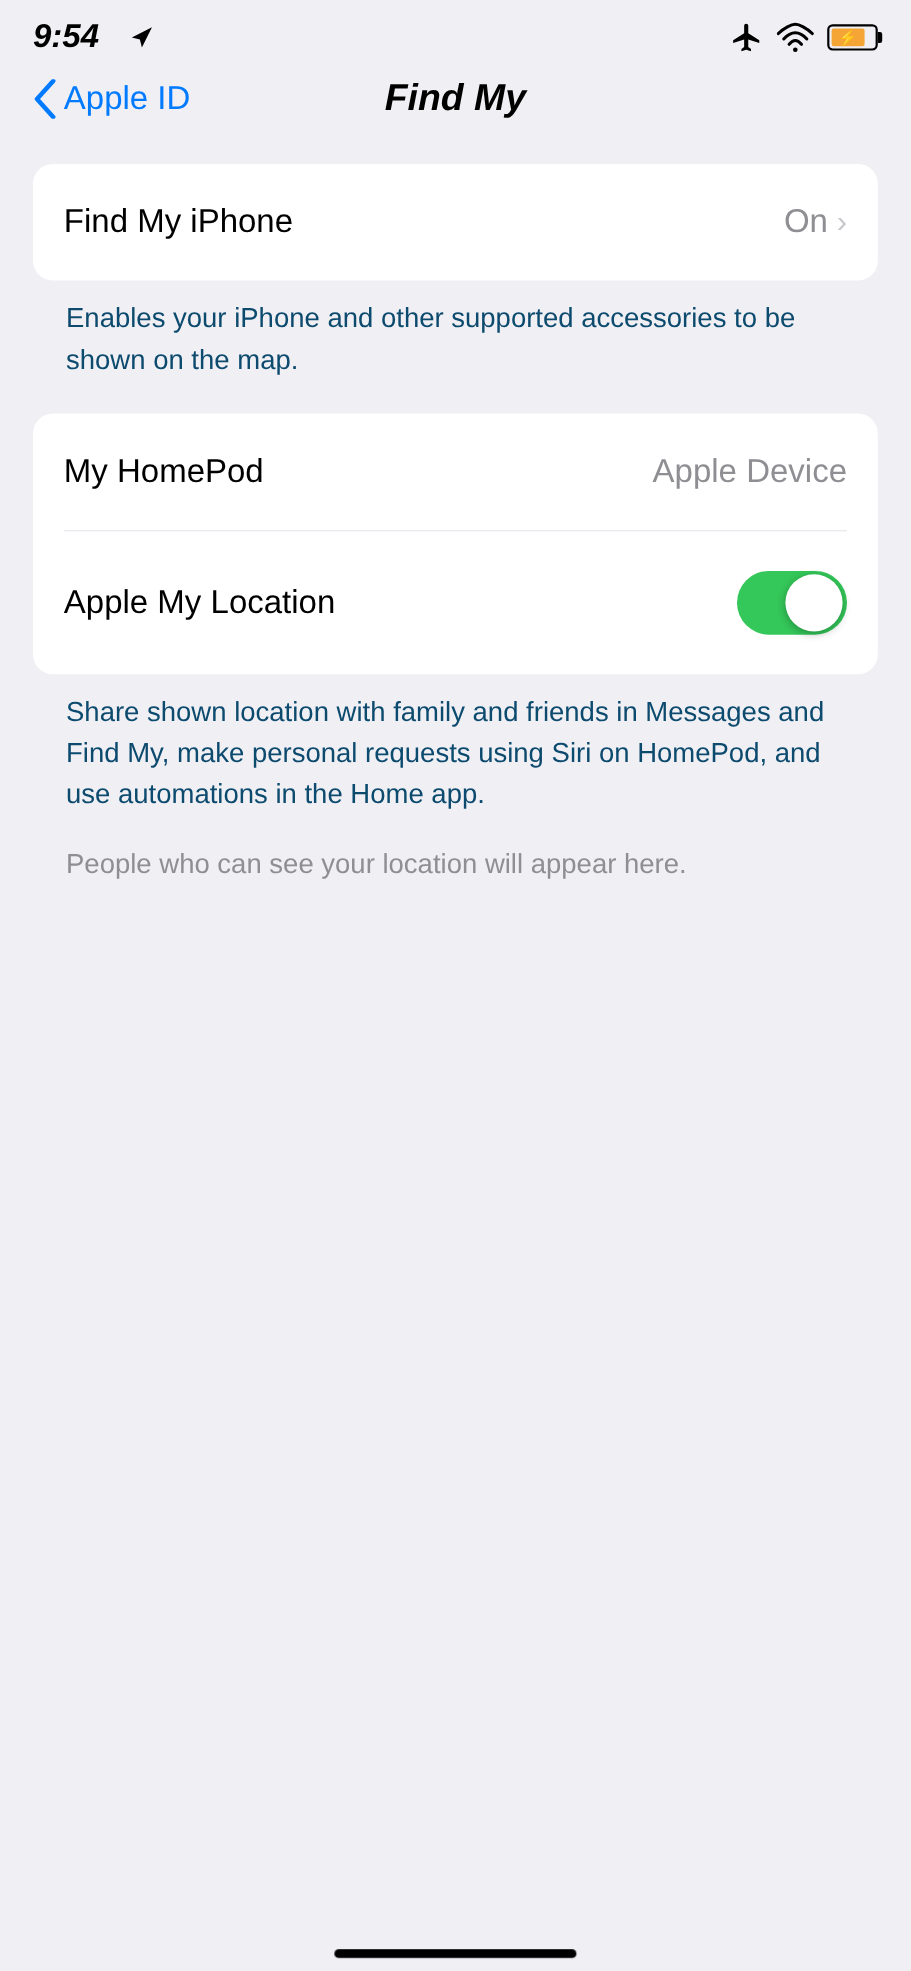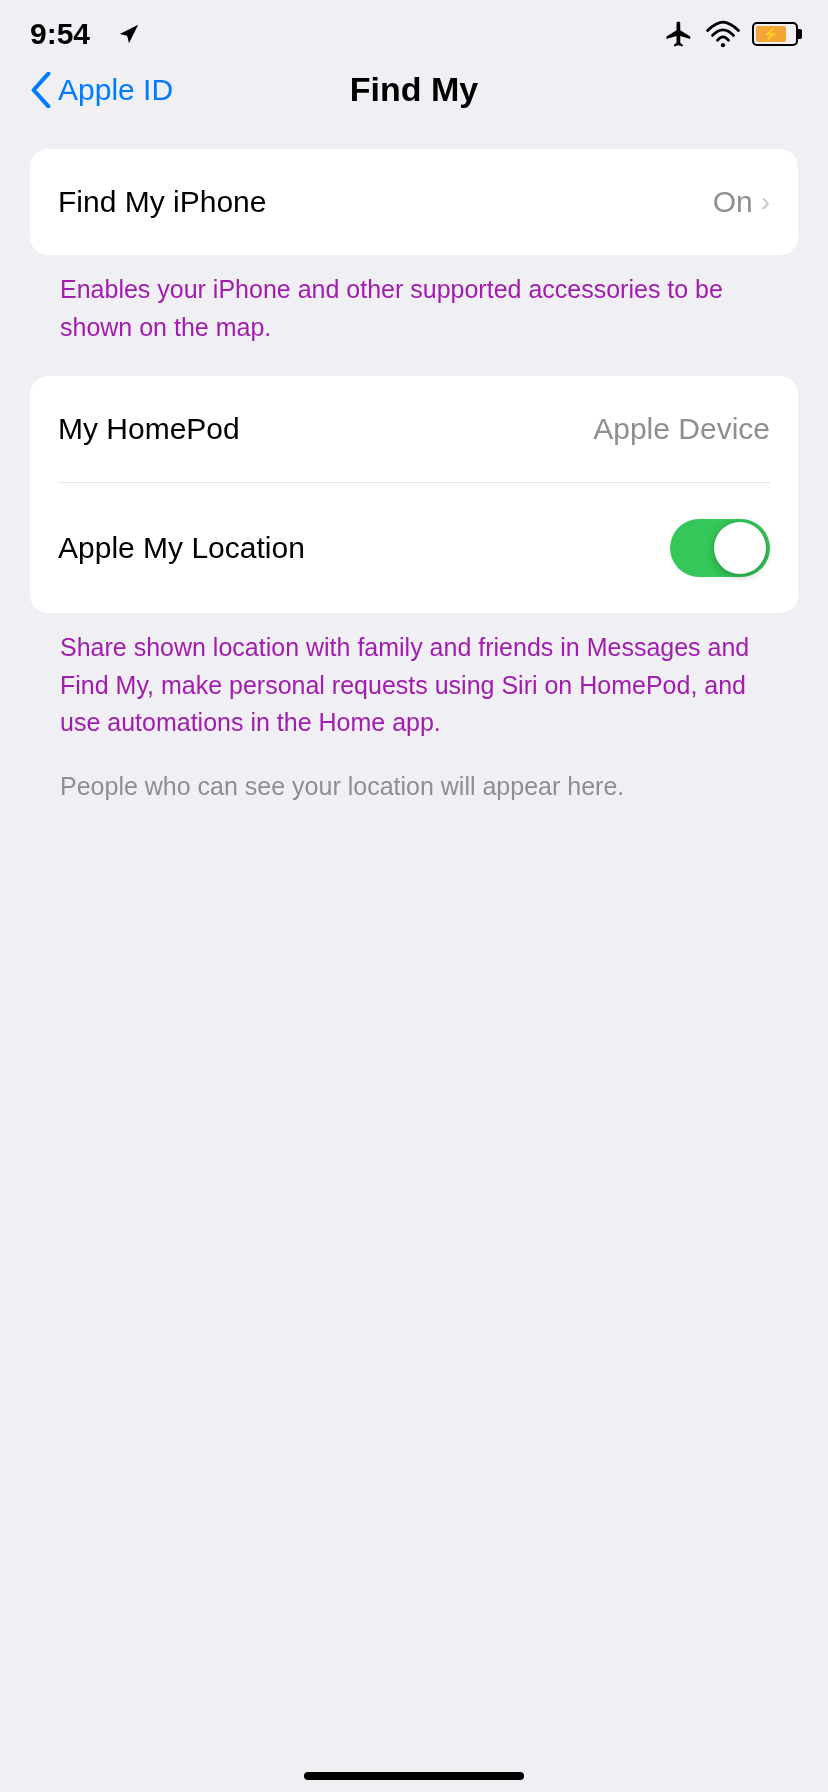--- a/index.html
+++ b/index.html
@@ -22,20 +22,21 @@
       padding: 18px 30px 10px 30px;
       height: 60px;
     }
     .status-time {
       font-size: 30px;
       font-weight: 600;
       color: #000;
       display: flex;
       align-items: center;
       gap: 28px;
+      font-style: italic;
     }
     .status-icons {
       display: flex;
       align-items: center;
       gap: 12px;
     }
     .status-icons svg {
       fill: #000;
     }
 
@@ -55,20 +56,21 @@
       gap: 6px;
       color: #007aff;
       font-size: 30px;
       text-decoration: none;
       cursor: pointer;
     }
     .nav-title {
       font-size: 34px;
       font-weight: 700;
       color: #000;
+      font-style: italic;
     }
 
     
     .content {
       padding: 20px 30px;
     }
 
     
     .card {
       background: #fff;
@@ -101,21 +103,21 @@
 
     .card-divider {
       height: 1px;
       background: #e5e5ea;
       margin: 0 28px;
     }
 
     
     .description-text {
       font-size: 25px;
-      color: #a21caf;
+      color: #0c4a6e;
       line-height: 1.5;
       margin: 4px 30px 30px 30px;
     }
 
     
     .toggle {
       width: 100px;
       height: 58px;
       background: #34c759;
       border-radius: 34px;

